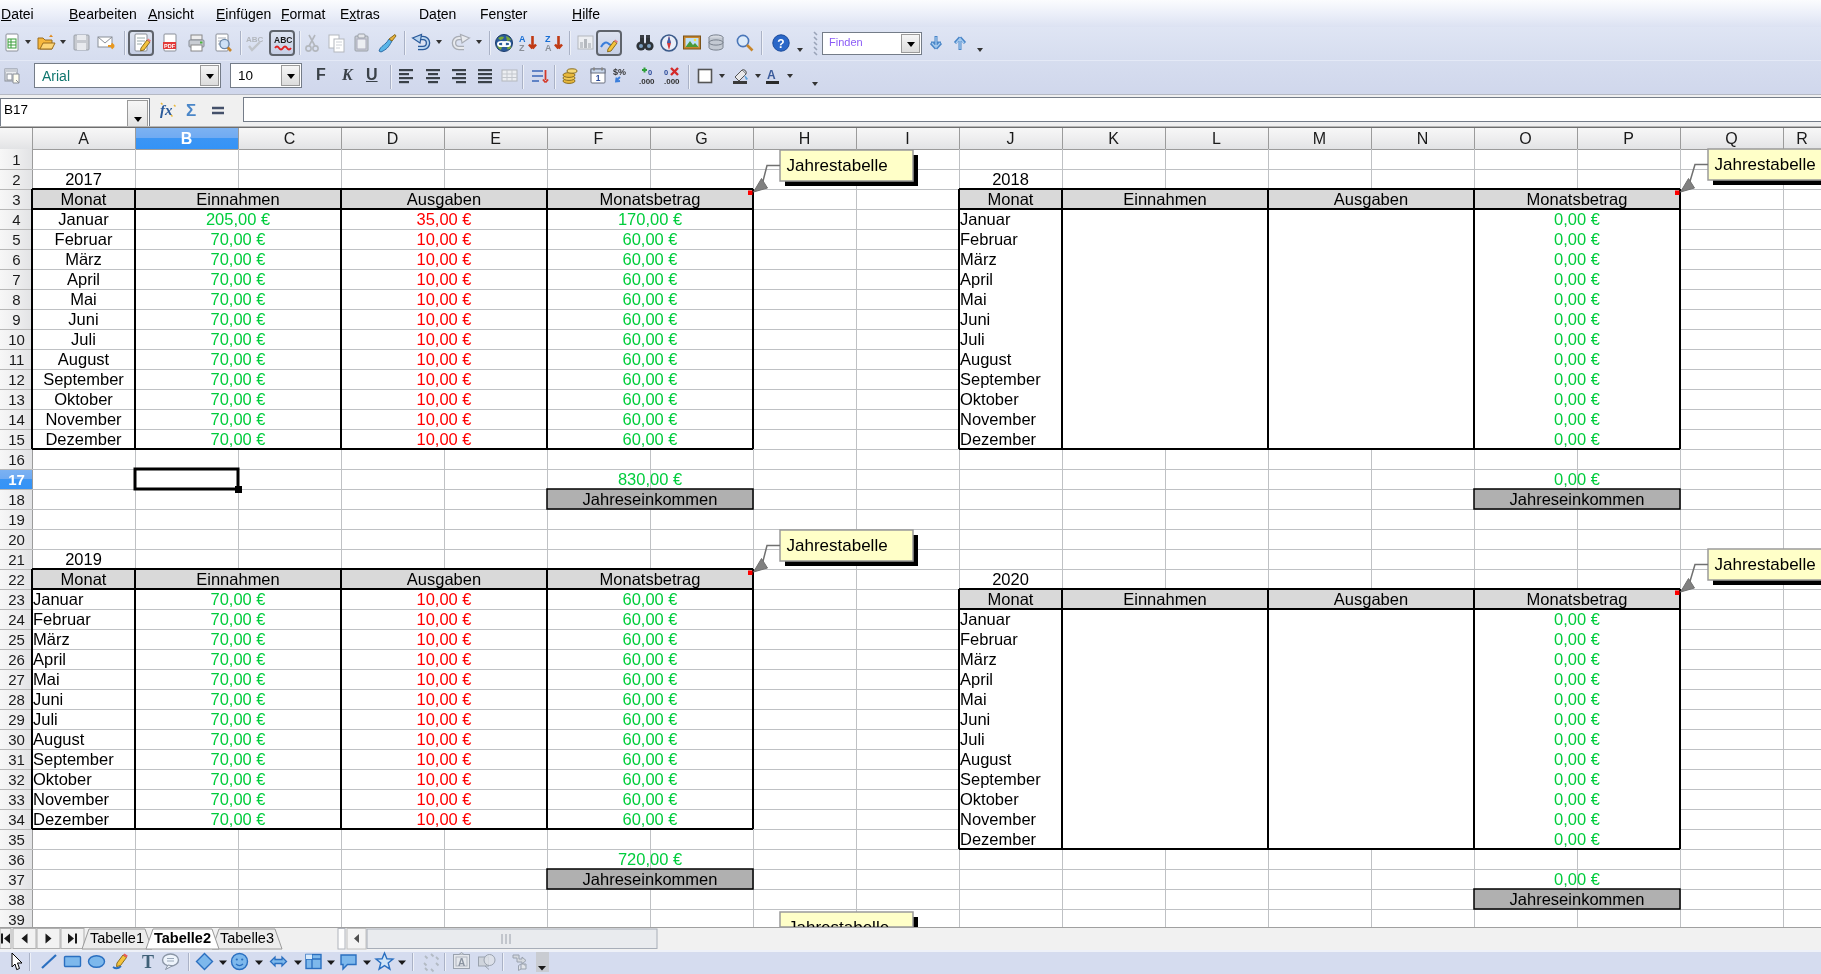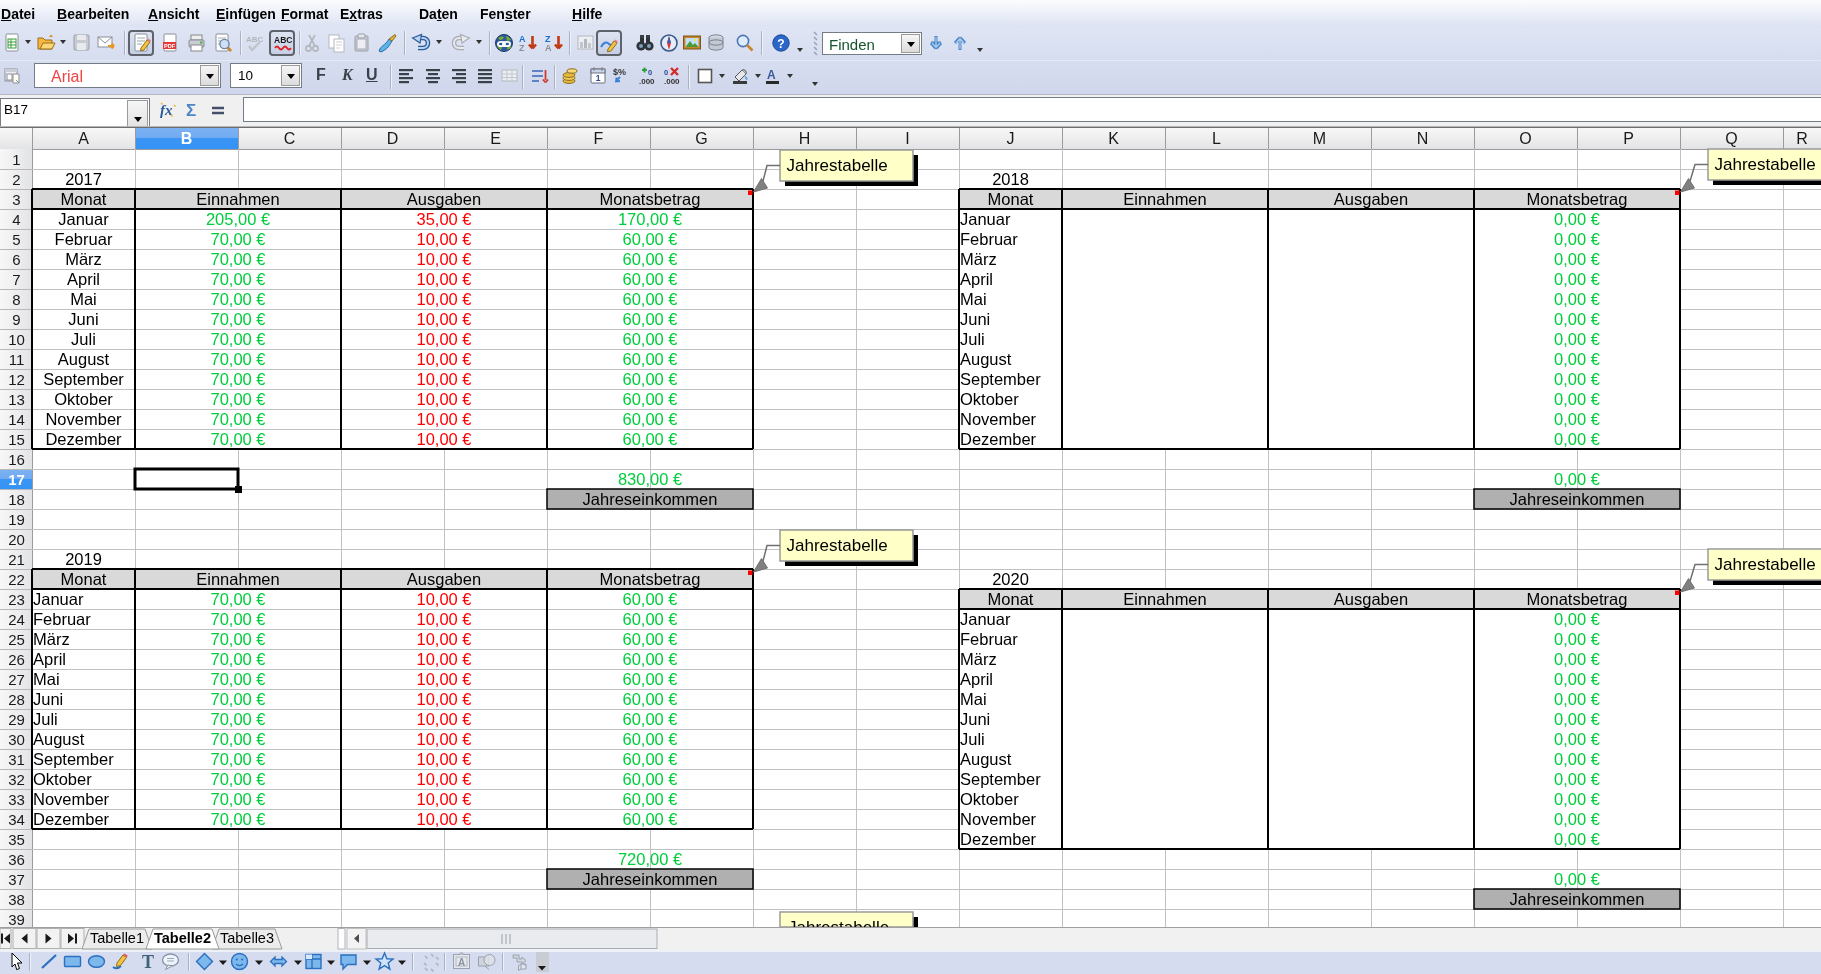--- a/index.html
+++ b/index.html
@@ -1,35 +1,35 @@
 <!DOCTYPE html>
 <html><head><meta charset="utf-8"><style>
 *{margin:0;padding:0;box-sizing:border-box}
 html,body{width:1821px;height:974px;overflow:hidden}
 body{font-family:"Liberation Sans",sans-serif;position:relative;background:#fff}
 .a{position:absolute}
-#menubar{left:0;top:0;width:1821px;height:27px;background:linear-gradient(#fbfcfe,#e9edf8 60%,#dce2f2);font-weight:bold;}
+#menubar{left:0;top:0;width:1821px;height:27px;background:linear-gradient(#fbfcfe,#e9edf8 60%,#dce2f2);}
 #menubar span{position:absolute;top:6px;font-size:14px;color:#000}
 #tb1{left:0;top:27px;width:1821px;height:33px;background:linear-gradient(#dfe5f4,#d6ddef)}
 #tb2{left:0;top:60px;width:1821px;height:34px;background:linear-gradient(#d6ddef,#d0d7ec);border-top:1px solid #e4e9f6}
 #fbar{left:0;top:94px;width:1821px;height:32px;background:#f0f0f0;border-top:1px solid #b5b9c4}
 .sep1{position:absolute;top:31px;width:1px;height:24px;background:#aab2c6;box-shadow:1px 0 0 #eef1f8}
 .sep2{position:absolute;top:65px;width:1px;height:24px;background:#aab2c6;box-shadow:1px 0 0 #eef1f8}
 .dd{position:absolute;width:0;height:0;border-left:3.5px solid transparent;border-right:3.5px solid transparent;border-top:4px solid #333}
 .ovf{position:absolute;width:0;height:0;border-left:3.5px solid transparent;border-right:3.5px solid transparent;border-top:4px solid #333}
 .press{position:absolute;width:26px;height:26px;border:2px solid #5f646c;border-radius:4px;background:linear-gradient(#dde3f0,#c6cfe6)}
 .combo{position:absolute;background:#fff;border:1px solid #747c88}
 .cbtn{position:absolute;right:1px;top:1px;bottom:1px;width:19px;background:linear-gradient(#f6f6f6,#dcdcdc);border:1px solid #9a9a9a}
 .cbtn:after{content:"";position:absolute;left:50%;top:50%;margin:-2px 0 0 -4px;border-left:4px solid transparent;border-right:4px solid transparent;border-top:5px solid #000}
 .ic{position:absolute;width:20px;height:20px}
 </style></head><body>
 
 <div id="menubar" class="a">
 <span style="left:1px"><u>D</u>atei</span>
-<span style="left:57px"><u>B</u>earbeiten</span>
+<span style="left:69px"><u>B</u>earbeiten</span>
 <span style="left:148px"><u>A</u>nsicht</span>
 <span style="left:216px"><u>E</u>infügen</span>
 <span style="left:281px"><u>F</u>ormat</span>
 <span style="left:340px">E<u>x</u>tras</span>
 <span style="left:419px">Da<u>t</u>en</span>
 <span style="left:480px">Fen<u>s</u>ter</span>
 <span style="left:572px"><u>H</u>ilfe</span>
 </div>
 <div id="tb1" class="a"></div>
 <div class="press" style="left:128px;top:30px"></div>
@@ -193,34 +193,34 @@
 <div class="sep1" style="left:761px"></div>
 <div class="dd" style="left:25px;top:40px"></div>
 <div class="dd" style="left:60px;top:40px"></div>
 <div class="dd" style="left:436px;top:40px"></div>
 <div class="dd" style="left:476px;top:40px"></div>
 <div class="ovf" style="left:797px;top:48px"></div>
 <svg class="a" style="left:812px;top:31px" width="6" height="26">
     <path d="M2 1 l3 3 M2 6 l3 3 M2 11 l3 3 M2 16 l3 3 M2 21 l3 3" stroke="#9aa4b8" stroke-width="1.6" fill="none"></path>
   </svg>
 <div class="combo" style="left:822px;top:32px;width:100px;height:23px">
-    <span style="position:absolute;left:6px;top:3px;font-size:15px;color:#14532d">Finden</span>
+    <span style="position:absolute;left:6px;top:3px;font-size:11px;color:#8b5cf6">Finden</span>
     <div class="cbtn"></div>
   </div>
 <div class="ovf" style="left:977px;top:48px"></div>
 <div id="tb2" class="a"></div>
 <svg class="ic" style="left:3px;top:66px" width="20" height="20" viewBox="0 0 20 20">
     <rect x="2" y="3" width="12" height="12" fill="#eceef2" stroke="#8a8f98"></rect>
     <rect x="2" y="3" width="12" height="3" fill="#c9cdd4"></rect>
     <rect x="4" y="8" width="5" height="6" fill="#fff" stroke="#8a8f98"></rect>
     <path d="M10 8 l6 0 0 9 -6 0 z" fill="#fffef0" stroke="#8a8f98"></path>
     <path d="M13 14 l3 3" stroke="#8a8f98"></path>
   </svg>
 <div class="combo" style="left:34px;top:63px;width:187px;height:25px">
-    <span style="position:absolute;left:16px;top:4px;font-size:16px;color:#ef4444">Arial</span>
+    <span style="position:absolute;left:7px;top:4px;font-size:14px;color:#0f766e">Arial</span>
     <div class="cbtn"></div>
   </div>
 <div class="combo" style="left:230px;top:63px;width:72px;height:25px">
     <span style="position:absolute;left:7px;top:4px;font-size:13.5px;color:#000">10</span>
     <div class="cbtn"></div>
   </div>
 <span class="a" style="left:316px;top:66px;font-size:16px;font-weight:bold;color:#3a4148">F</span>
 <span class="a" style="left:342px;top:66px;font-size:16px;font-style:italic;font-weight:bold;color:#3a4148;font-family:'Liberation Serif',serif">K</span>
 <span class="a" style="left:366px;top:66px;font-size:16px;font-weight:bold;text-decoration:underline;color:#3a4148">U</span>
 <svg class="ic" style="left:397px;top:66px" width="20" height="20" viewBox="0 0 20 20">

